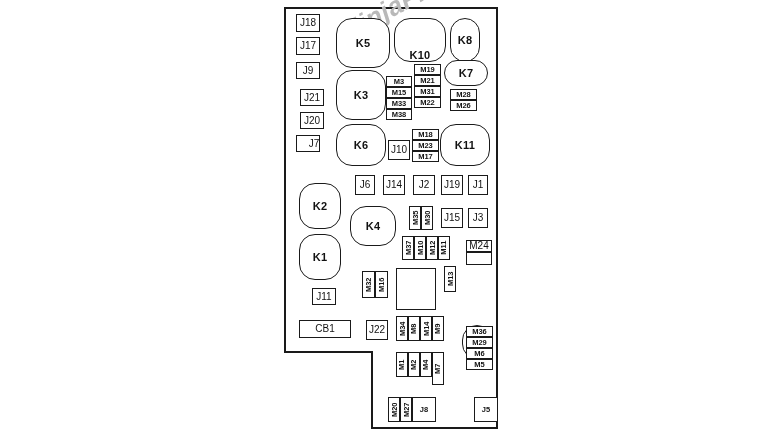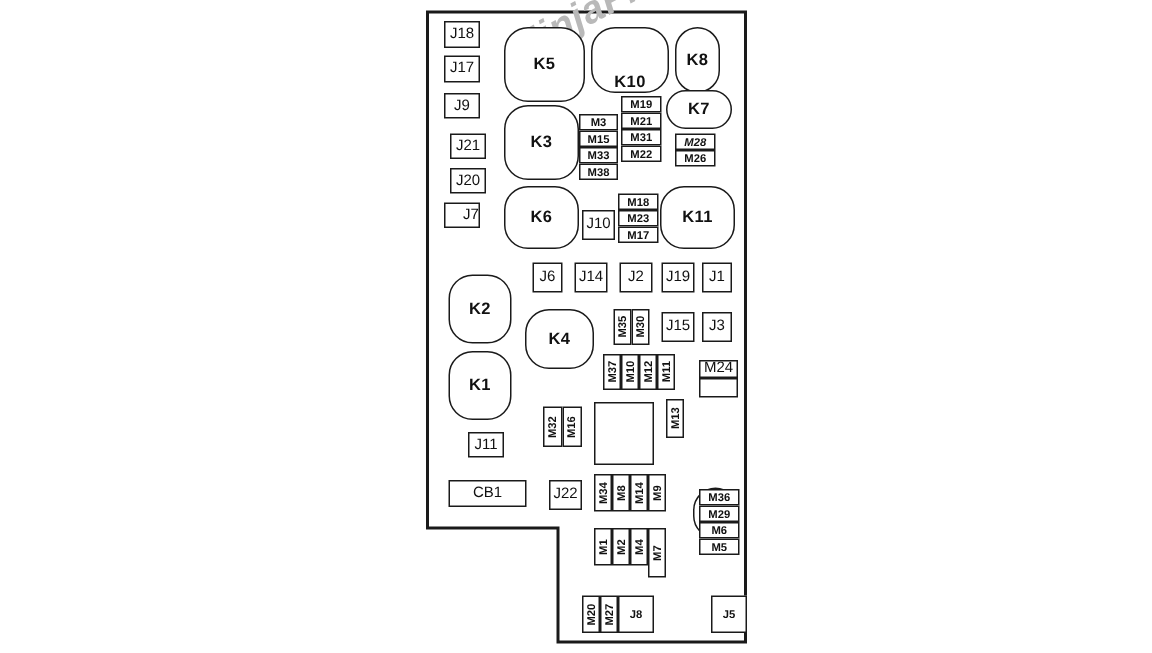--- a/index.html
+++ b/index.html
@@ -162,21 +162,21 @@
       </div>
       <div class="box fuse" style="left: 414px; top: 75px; width: 27px; height: 11px;">
         <span>M21</span>
       </div>
       <div class="box fuse" style="left: 414px; top: 86px; width: 27px; height: 11px;">
         <span>M31</span>
       </div>
       <div class="box fuse" style="left: 414px; top: 97px; width: 27px; height: 11px;">
         <span>M22</span>
       </div>
-      <div class="box fuse" style="left: 450px; top: 89px; width: 27px; height: 11px; font-style: italic;">
+      <div class="box fuse" style="left: 450px; top: 89px; width: 27px; height: 11px;">
         <span>M28</span>
       </div>
       <div class="box fuse" style="left: 450px; top: 100px; width: 27px; height: 11px;">
         <span>M26</span>
       </div>
       <div class="box fuse" style="left: 412px; top: 129px; width: 27px; height: 11px;">
         <span>M18</span>
       </div>
       <div class="box fuse" style="left: 412px; top: 140px; width: 27px; height: 11px;">
         <span>M23</span>

